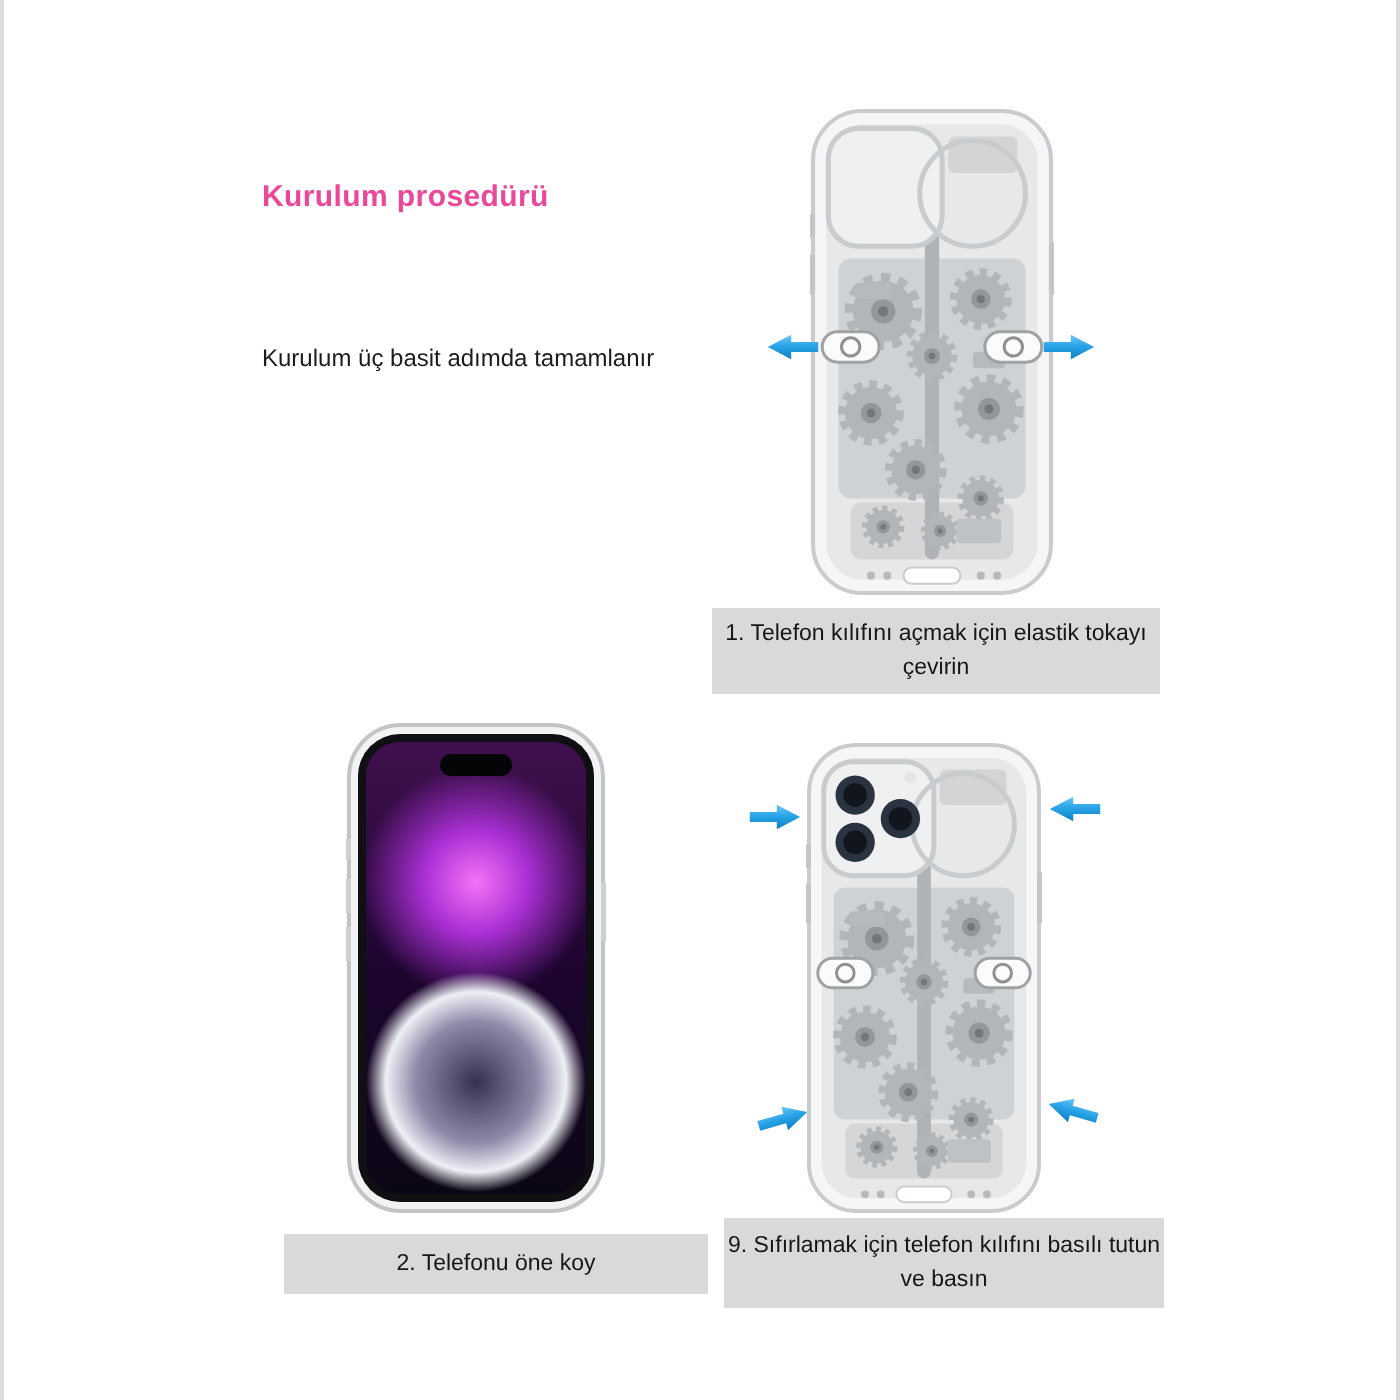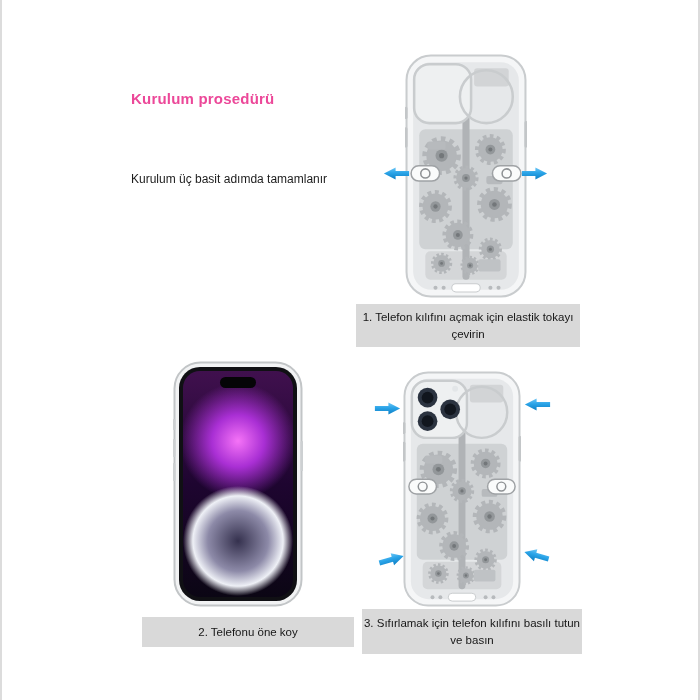--- a/index.html
+++ b/index.html
@@ -167,15 +167,15 @@
   <div class="abs arrow" style="left:376px;top:552px;transform:rotate(-16deg);">
     <svg viewBox="0 0 30 16">
         <use href="#arrowshape" fill="url(#agrad)"></use>
       </svg>
   </div>
   <div class="abs arrow left" style="left:521px;top:548px;transform:rotate(16deg);">
     <svg viewBox="0 0 30 16">
         <use href="#arrowshape" fill="url(#agrad)"></use>
       </svg>
   </div>
-  <div class="abs caption" style="left:360px;top:609px;width:220px;min-height:45px;">3. Sıfırlamak için telefon kılıfını basılı tutun ve basın</div>
+  <div class="abs caption" style="left:360px;top:609px;width:220px;min-height:45px;">9. Sıfırlamak için telefon kılıfını basılı tutun ve basın</div>
 
 </div>
 
 </body></html>

